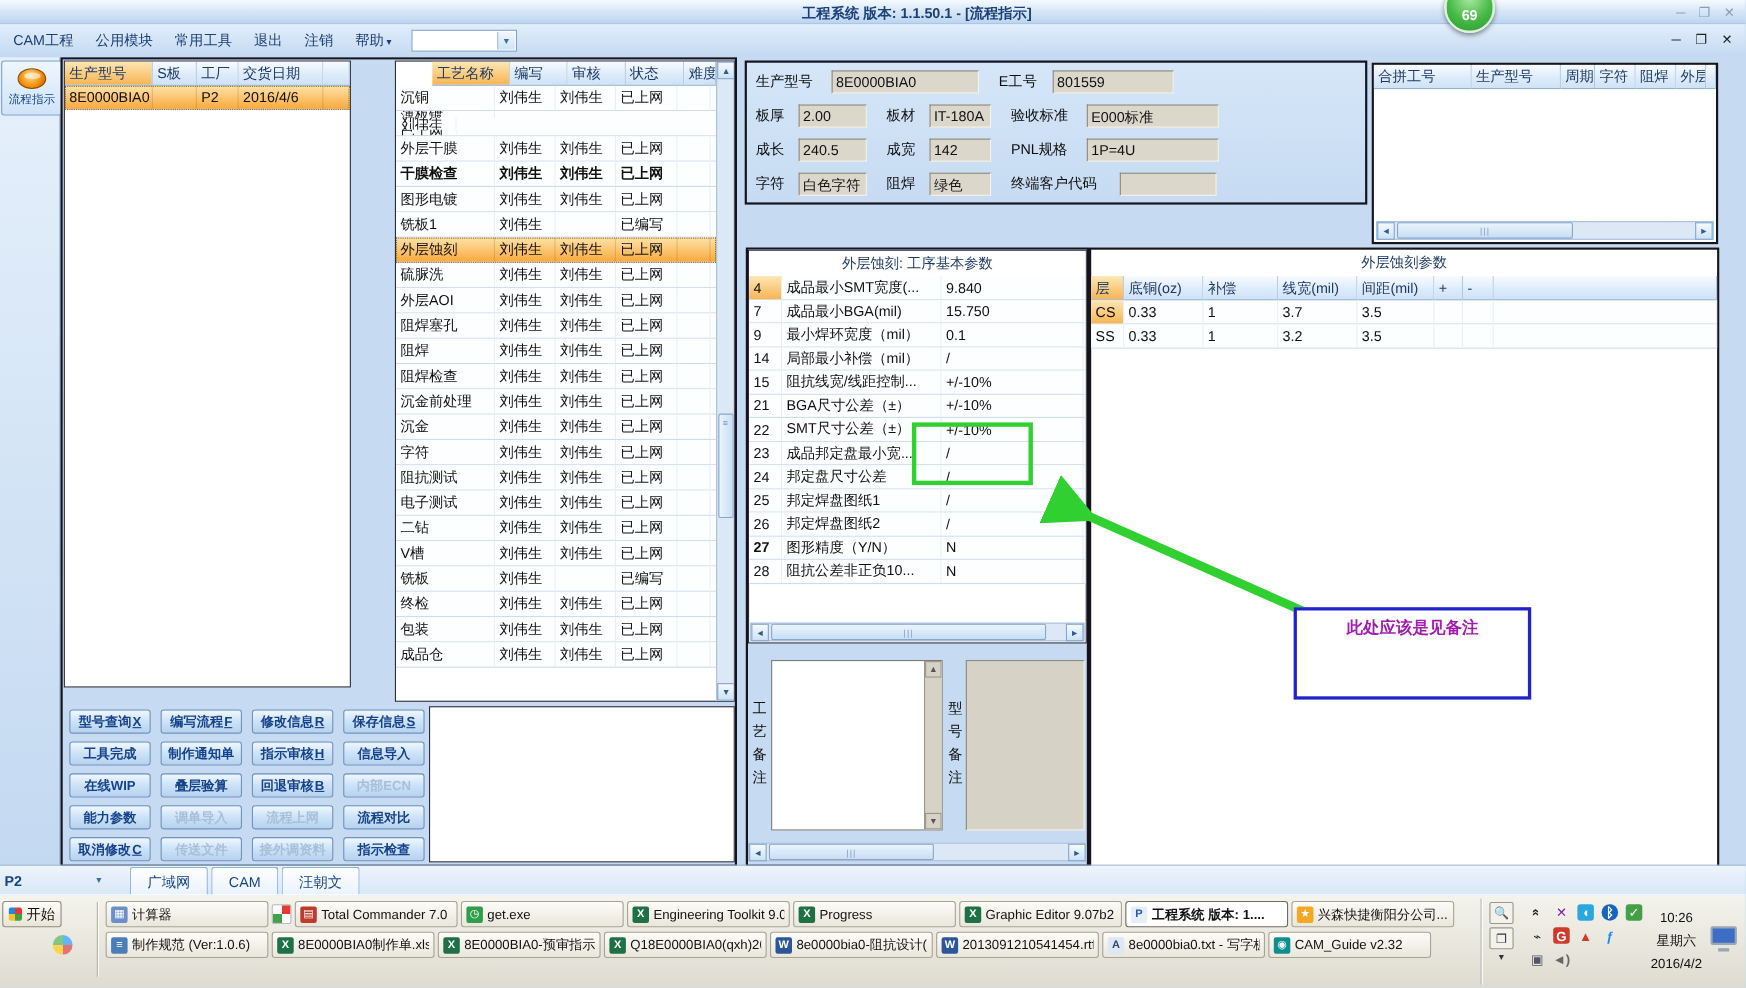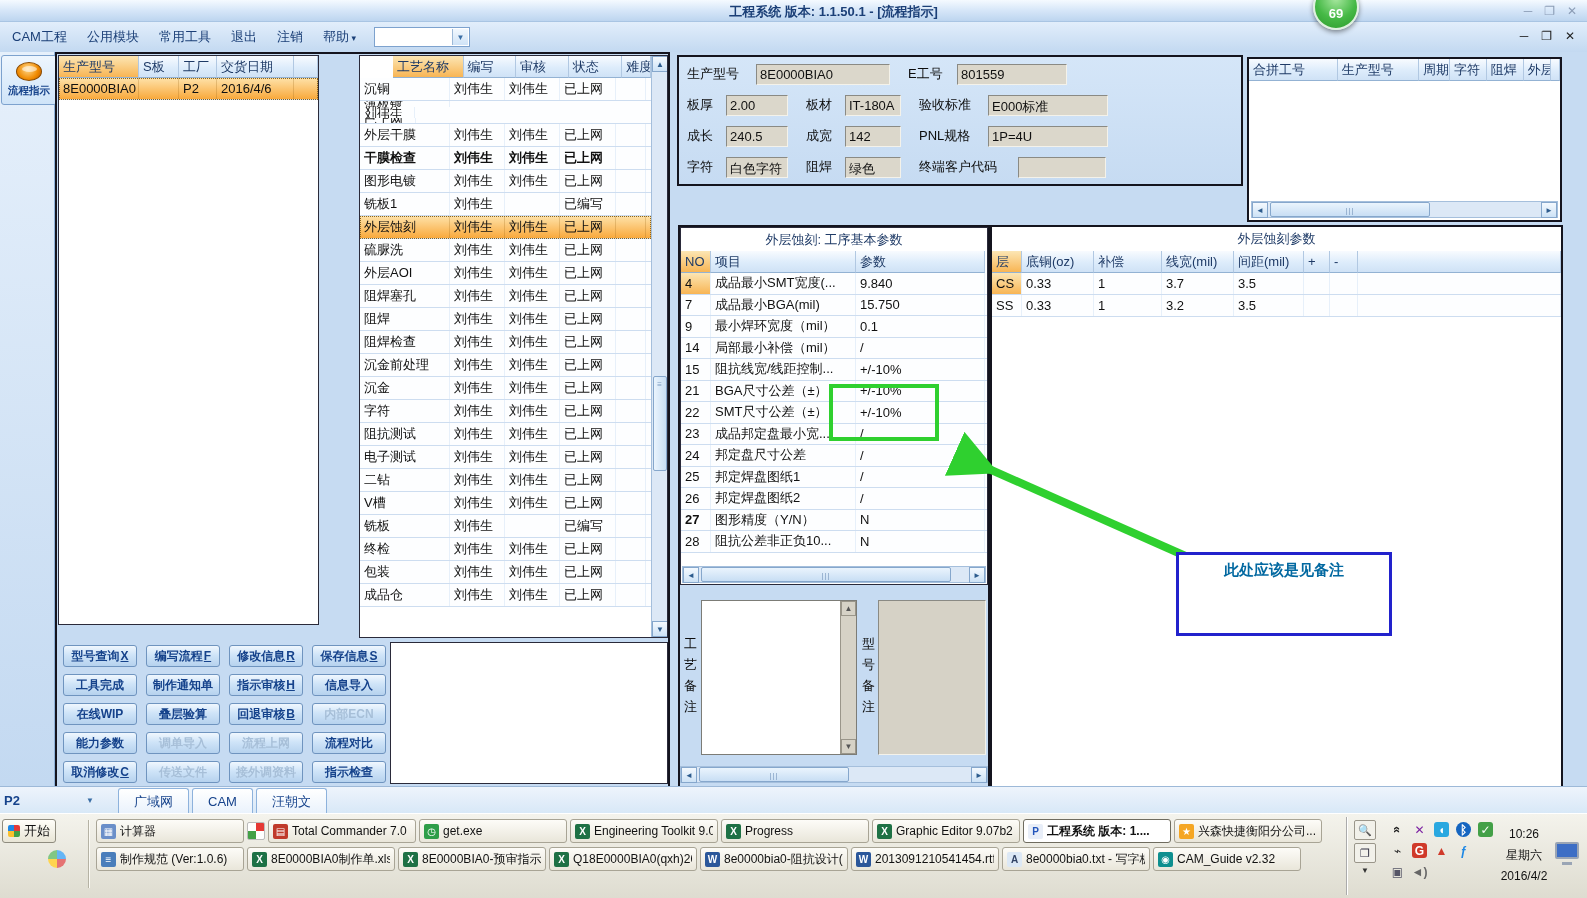--- a/index.html
+++ b/index.html
@@ -28,21 +28,21 @@
     background:linear-gradient(#f2f8fe,#cfe3f7); border-left:1px solid #9db9d8; color:#3a6ea5;
     font-size:8px; display:flex; align-items:center; justify-content:center; }
   .mdictl { position:absolute; right:12px; top:7px; display:flex; gap:13px; color:#222;
     font-size:12px; font-weight:bold; }
 
   
   .sidebar { position:absolute; left:0; top:52px; width:55px; height:734px;
     background:linear-gradient(180deg,#e6f0fb,#c3d9f1); border-right:1px solid #8fb2d9; }
   .flow-btn { position:absolute; left:1px; top:3px; width:56px; height:50px;
     background:linear-gradient(#eef6fe,#cfe4f8); border:1px solid #7da2ce; border-radius:3px;
-    display:flex; flex-direction:column; align-items:center; justify-content:center; gap:3px;font-weight:bold; }
+    display:flex; flex-direction:column; align-items:center; justify-content:center; gap:3px; }
   .orange-ball { width:26px; height:19px; border-radius:50%;
     background:radial-gradient(circle at 45% 35%, #ffd98e, #f08a00 60%, #b85600);
     border:1px solid #8a4a00; position:relative; }
   .orange-ball:after { content:""; position:absolute; left:5px; top:3px; width:15px; height:6px;
     border-radius:50%; background:rgba(255,255,255,.55); }
   .flow-lbl { font-size:10.5px; color:#15428b; white-space:nowrap; }
 
   
   .panel { position:absolute; background:#fff; border:1px solid #2a2a3a; }
   .group { position:absolute; border:2px solid #14141e; background:#c6dbf2; }
@@ -97,21 +97,21 @@
   .gsarr { width:15px; height:15px; background:#d6d2c6; border:1px solid #9a968a; color:#555;
     font-size:8px; display:flex; align-items:center; justify-content:center; }
   .gray-box { position:absolute; background:#d6d2c6; border:1px solid; border-color:#8a8a84 #f4f2ea #f4f2ea #8a8a84; }
 
   
   #green-rect { position:absolute; left:829px; top:384px; width:110px; height:57px;
     border:4px solid #2fd02f; z-index:40; }
   #arrow-svg { position:absolute; left:900px; top:425px; width:330px; height:150px; z-index:41; }
   #annotation { position:absolute; left:1176px; top:552px; width:216px; height:84px; background:#fff;
     border:3px solid #2222cc; z-index:42; text-align:center; padding-top:6px;
-    font-size:15px; font-weight:bold; color:#0369a1; }
+    font-size:15px; font-weight:bold; color:#a21caf; }
 
   
   #strip { position:absolute; left:0; top:786px; width:1587px; height:27px;
     background:linear-gradient(#eef4fc,#d8e8f7); border-top:1px solid #9db9d8; z-index:5; }
   #strip .factory { position:absolute; left:4px; top:6px; font-size:13px; font-weight:bold; color:#15428b; }
   #strip .fcaret { position:absolute; left:86px; top:9px; font-size:8px; color:#3a6ea5; }
   #strip-tabs { position:absolute; left:118px; top:1px; display:flex; gap:3px; }
   .strip-tab { height:26px; padding:0 15px; background:linear-gradient(#ffffff,#e9f2fc);
     border:1px solid #8db2dc; border-bottom:none; border-radius:3px 3px 0 0;
     font-size:13px; color:#15428b; display:flex; align-items:center; }
@@ -523,25 +523,20 @@
       </div>
     <div class="sarr">►</div>
   </div>
 </div>
 
 <div class="group" style="left:678px;top:225px;width:312px;height:563px"></div>
 
 <div class="panel" style="left:680px;top:227px;width:308px;height:358px;overflow:hidden">
   <div style="height:23px;display:flex;align-items:center;justify-content:center;font-size:13px;color:#1e3a66;background:#fff">外层蚀刻: 工序基本参数</div>
   <div id="step-body">
-      <div class="thead">
-        <div class="th orange" style="width: 30px;">NO</div>
-        <div class="th" style="width: 145px;">项目</div>
-        <div class="th" style="width: 129px;">参数</div>
-      </div>
       <div class="trow" style="height: 21.5px;">
         <div class="td orange" style="width: 30px;">4</div>
         <div class="td" style="width: 145px;">成品最小SMT宽度(...</div>
         <div class="td" style="width: 129px;">9.840</div>
       </div>
       <div class="trow" style="height: 21.5px;">
         <div class="td" style="width: 30px;">7</div>
         <div class="td" style="width: 145px;">成品最小BGA(mil)</div>
         <div class="td" style="width: 129px;">15.750</div>
       </div>

